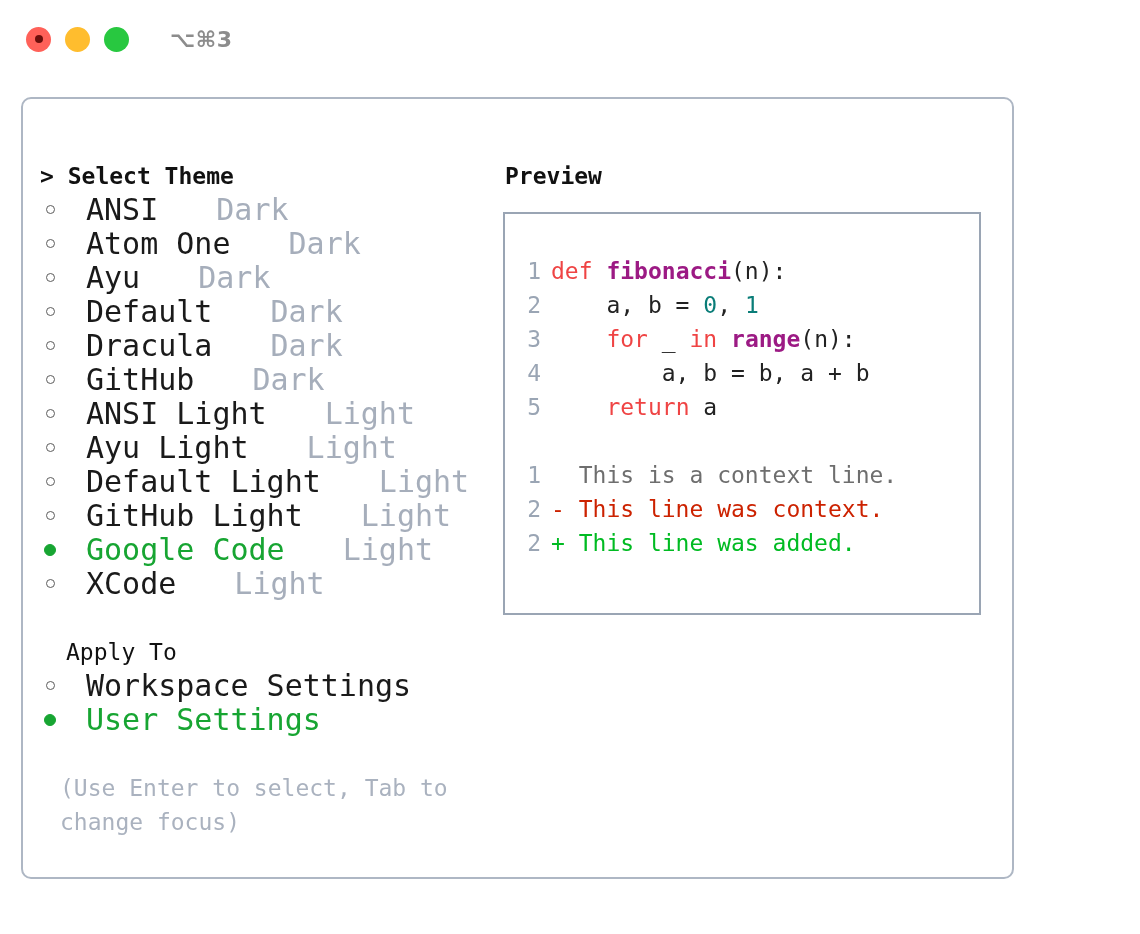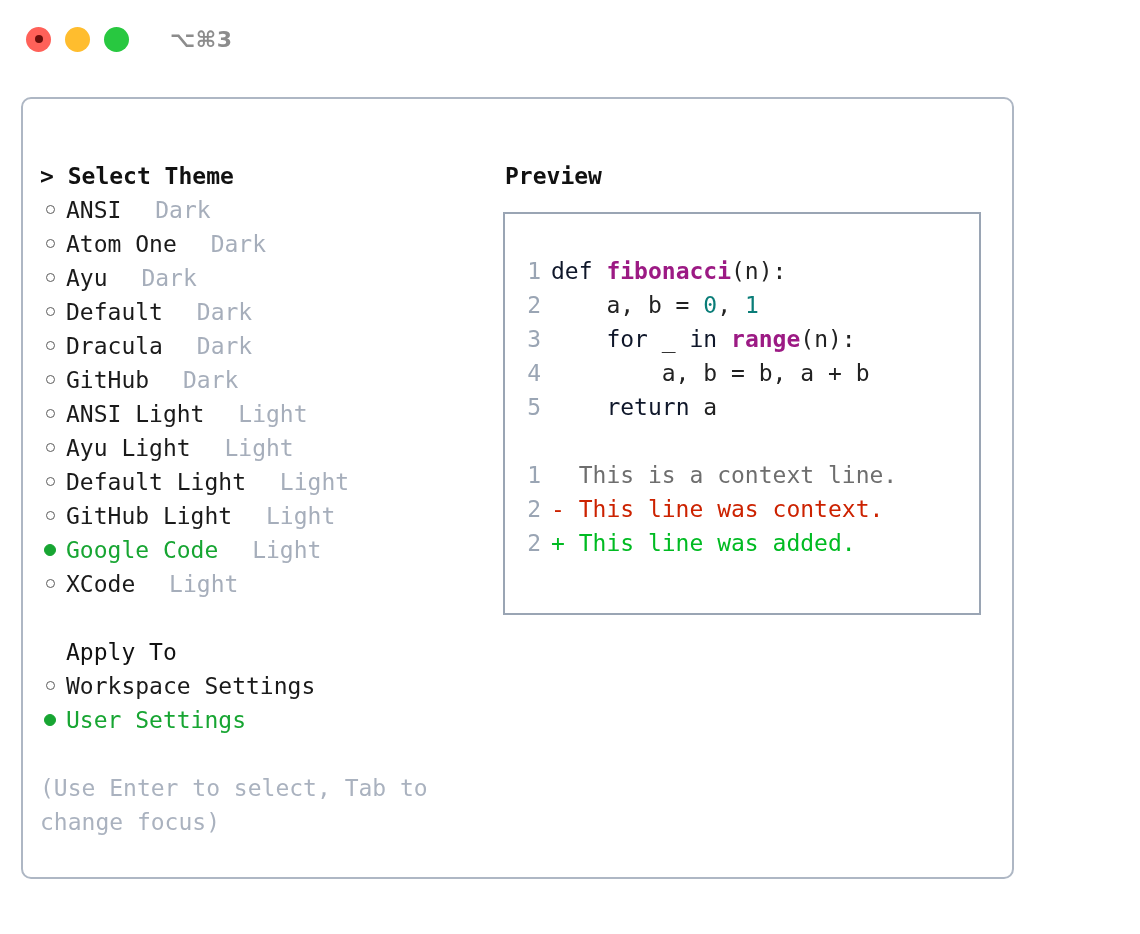--- a/index.html
+++ b/index.html
@@ -100,22 +100,23 @@
     white-space: pre;
     height: 34px;
   }
   .section-head.focused { font-weight: 700; }
 
   .opt-row {
     display: flex;
     align-items: baseline;
     height: 34px;
     line-height: 34px;
-    font-size: 23px;
-    white-space: pre;
+    font-size: 30px;
+    white-space: pre;
+    gap: 20px;
   }
   .bullet {
     width: 26px;
     flex: none;
     position: relative;
     align-self: center;
     height: 34px;
   }
   .bullet::before {
     content: "";
@@ -147,20 +148,21 @@
     padding-left: 26px;
   }
 
   #hint {
     margin-top: 34px;
     font-size: 23px;
     line-height: 34px;
     color: #aab2bf;
     max-width: 420px;
     white-space: pre-wrap;
+    margin-left: 20px;
   }
 
   
   #right-col {
     flex: 1;
     padding: 50px 0 16px 0;
     box-sizing: border-box;
   }
 
   #preview-title {
@@ -192,21 +194,21 @@
     width: 46px;
     text-align: right;
     color: #9aa5b4;
     flex: none;
     padding-right: 10px;
     box-sizing: border-box;
   }
   .codetext { color: #222222; }
 
   
-  .tok-kw   { color: #0f172a; }
+  .tok-kw   { color: #ef4444; }
   .tok-fn   { color: #9c1a84; font-weight: bold; }
   .tok-num  { color: #0a7d78; }
   .tok-pl   { color: #222222; }
 
   .gap-row { height: 34px; }
 
   .diff-ctx { color: #6e6e6e; }
   .diff-del { color: #cc2200; }
   .diff-add { color: #00bb22; }
 </style>

